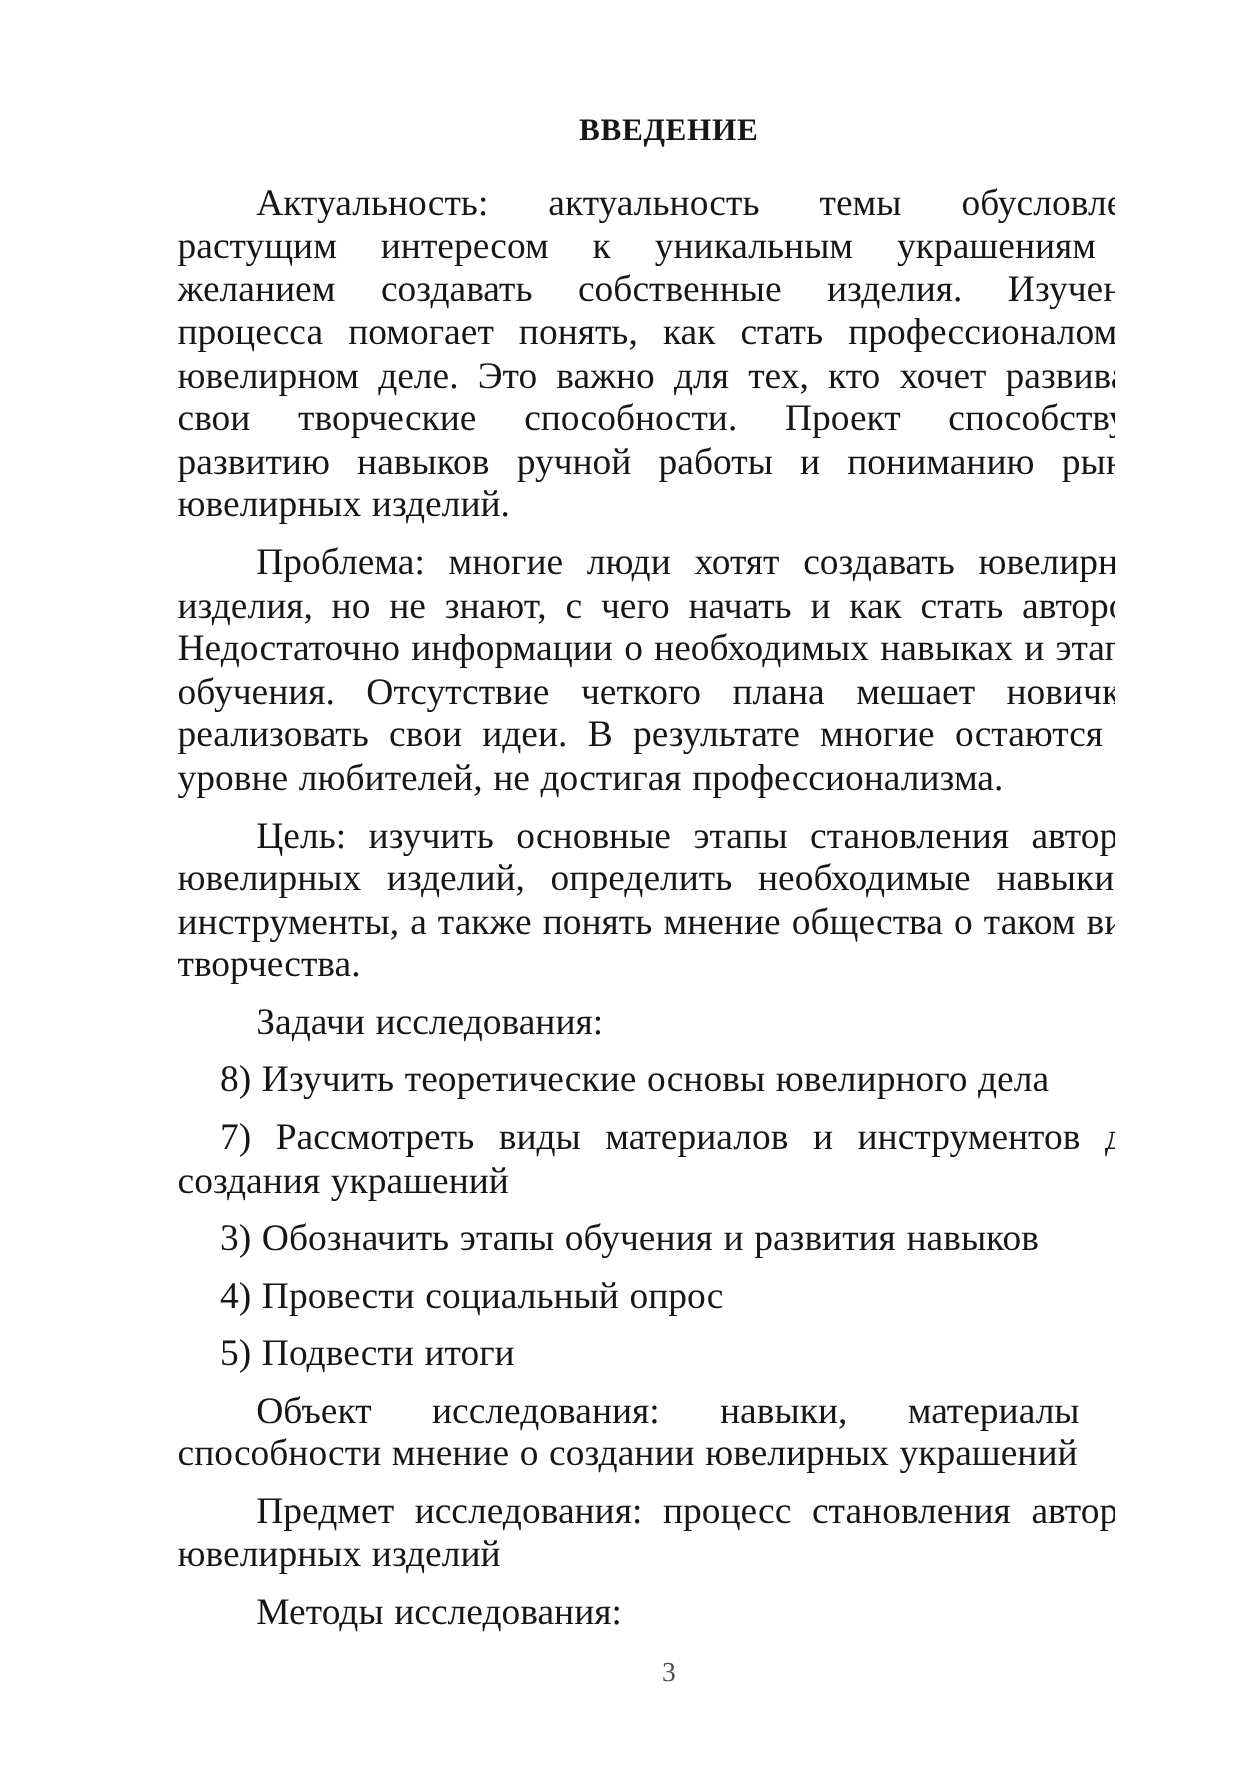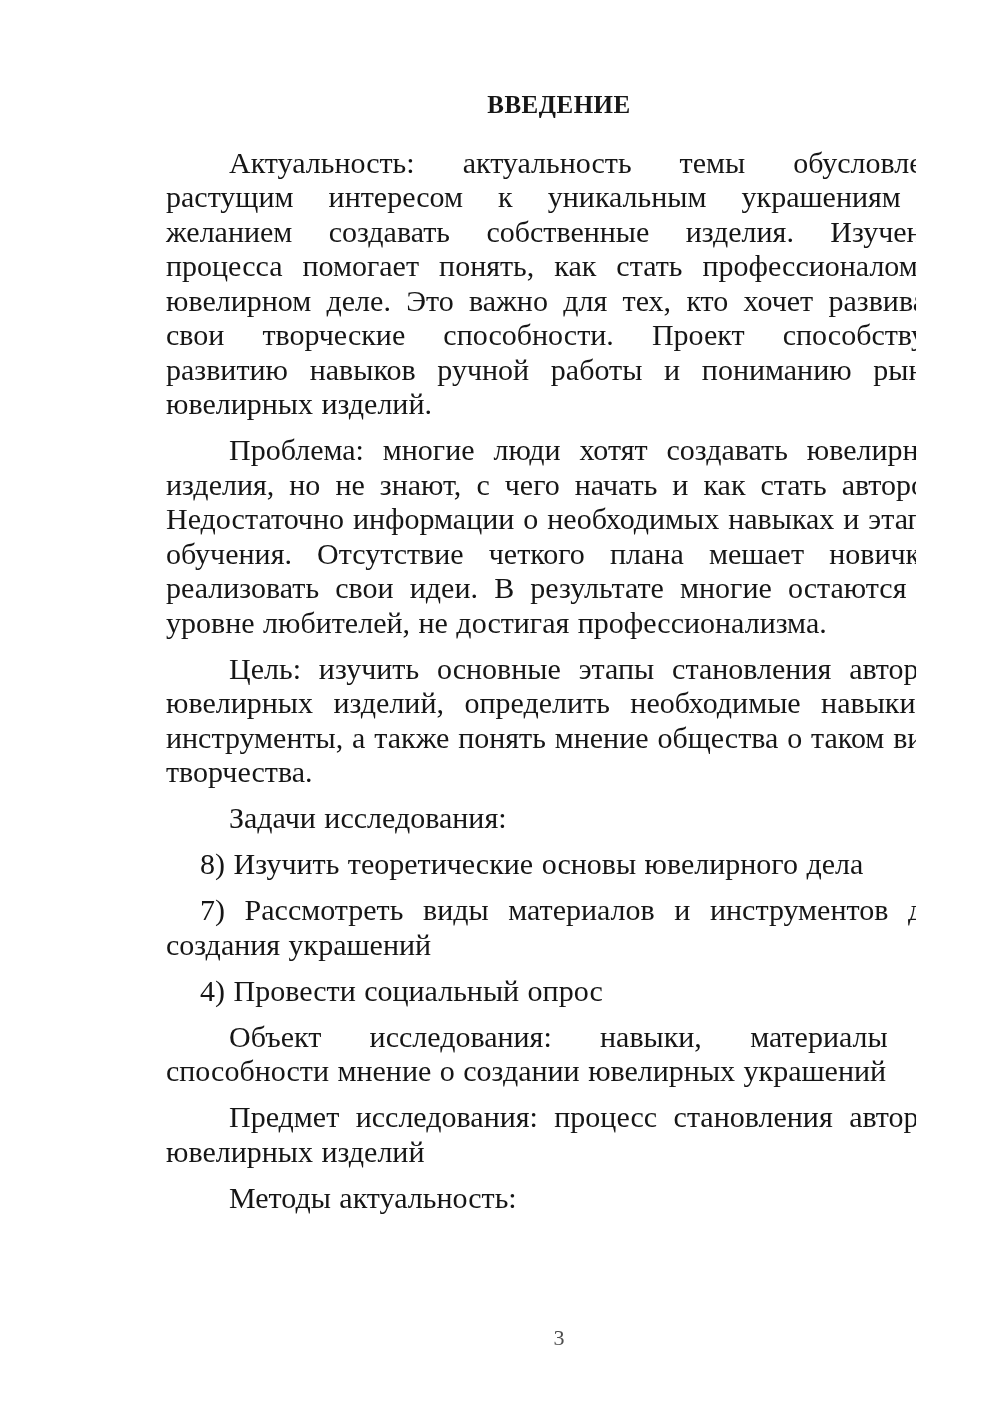--- a/index.html
+++ b/index.html
@@ -8,21 +8,20 @@
     background: #ffffff;
   }
   .page {
     position: relative;
     width: 892px;
     height: 1414px;
     background: #ffffff;
     overflow: hidden;
     font-family: "Liberation Serif", "DejaVu Serif", serif;
     color: #161616;
-    margin-left: 24px;
   }
   .content {
     position: absolute;
     left: 142px;
     top: 88px;
     width: 786px;
   }
   .doc-title {
     font-size: 25px;
     line-height: 34.5px;
@@ -59,20 +58,22 @@
 <div class="page">
   <div class="content">
     <h1 class="doc-title"><span>ВВЕДЕНИЕ</span></h1>
 
     <p>Актуальность: актуальность темы обусловлена растущим интересом к уникальным украшениям и желанием создавать собственные изделия. Изучение процесса помогает понять, как стать профессионалом в ювелирном деле. Это важно для тех, кто хочет развивать свои творческие способности. Проект способствует развитию навыков ручной работы и пониманию рынка ювелирных изделий.</p>
     <p>Проблема: многие люди хотят создавать ювелирные изделия, но не знают, с чего начать и как стать автором. Недостаточно информации о необходимых навыках и этапах обучения. Отсутствие четкого плана мешает новичкам реализовать свои идеи. В результате многие остаются на уровне любителей, не достигая профессионализма.</p>
     <p>Цель: изучить основные этапы становления автором ювелирных изделий, определить необходимые навыки и инструменты, а также понять мнение общества о таком виде творчества.</p>
     <p>Задачи исследования:</p>
     <p class="list">8) Изучить теоретические основы ювелирного дела</p>
     <p class="list">7) Рассмотреть виды материалов и инструментов для создания украшений</p>
+    <p class="list">3) Обозначить этапы обучения и развития навыков</p>
     <p class="list">4) Провести социальный опрос</p>
+    <p class="list">5) Подвести итоги</p>
     <p>Объект исследования: навыки, материалы и способности мнение о создании ювелирных украшений</p>
     <p>Предмет исследования: процесс становления автором ювелирных изделий</p>
-    <p>Методы актуальность:</p>
+    <p>Методы исследования:</p>
   </div>
 
   <div class="page-number">3</div>
 </div>
 
 </body></html>

